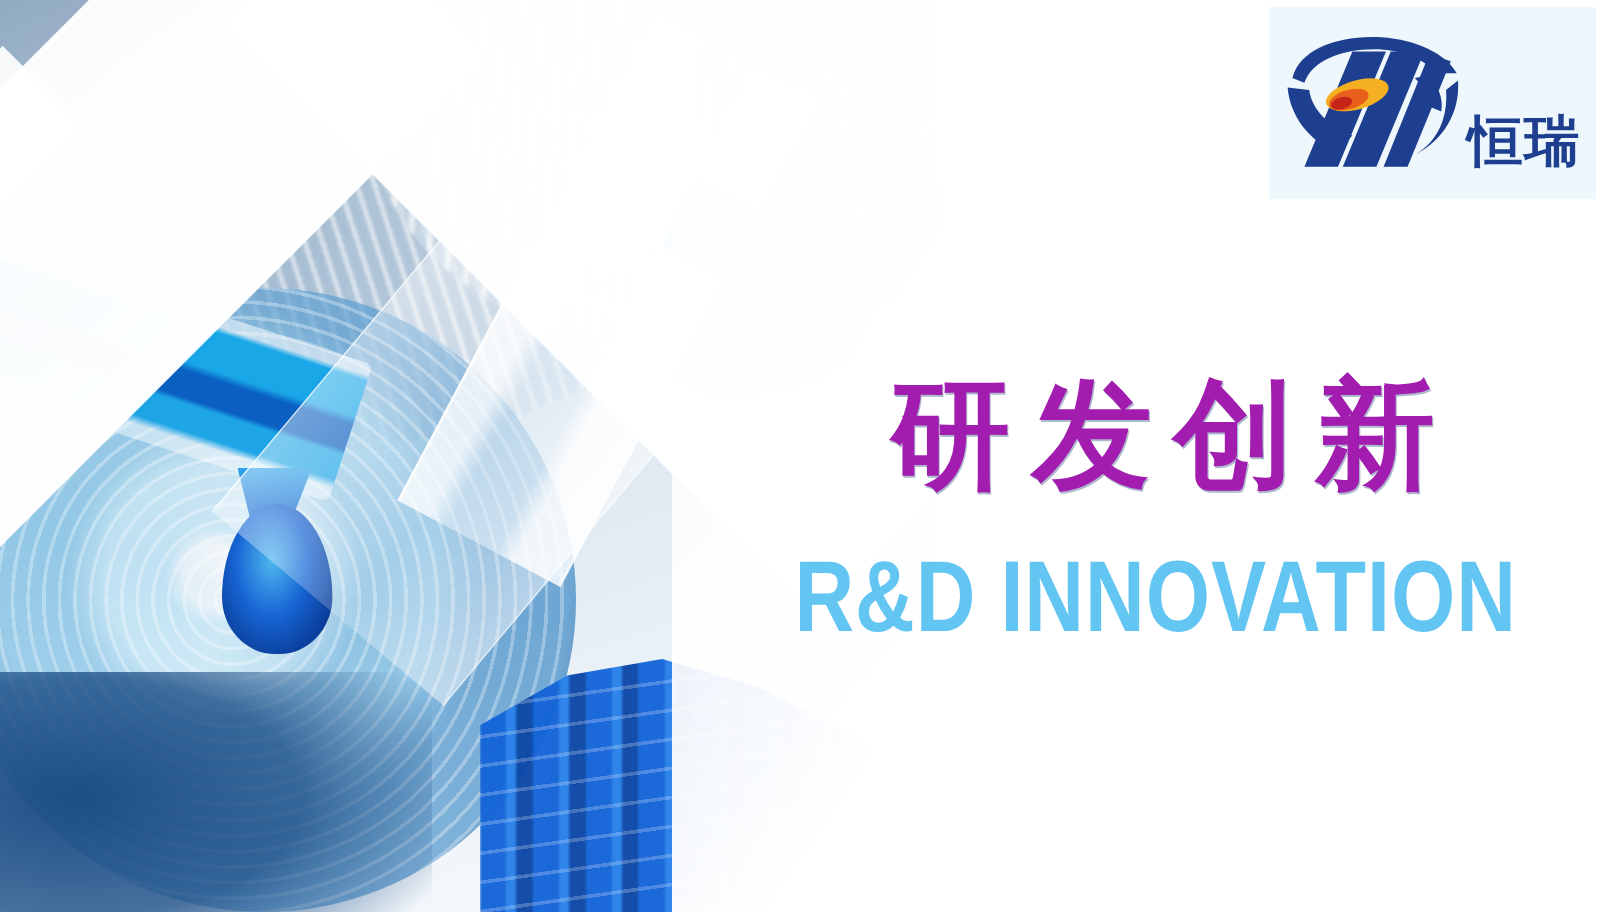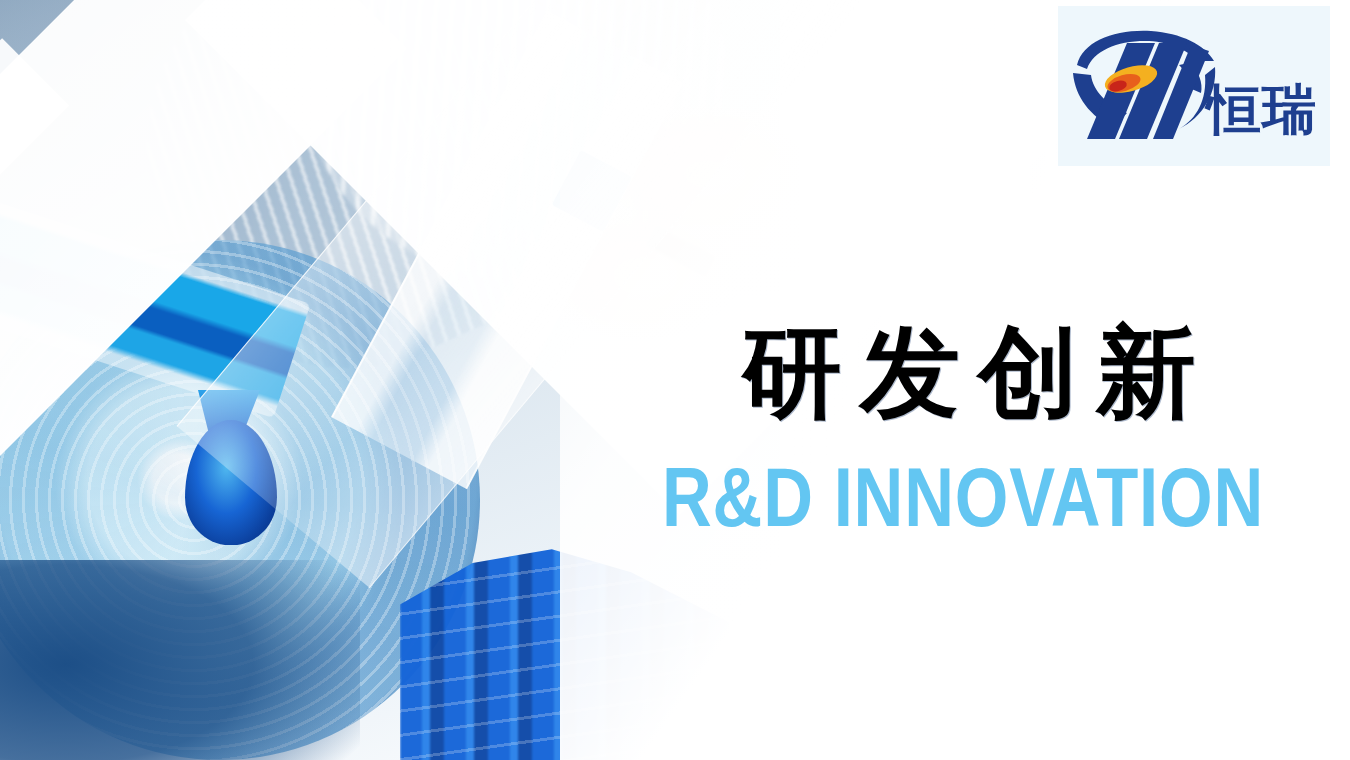--- a/index.html
+++ b/index.html
@@ -213,24 +213,24 @@
   }
   .wedge-bottom{
     position:absolute;left:600px;top:430px;width:820px;height:420px;
     background:#ffffff;
     clip-path:polygon(0 100%, 100% 0, 100% 100%);
   }
 
   
   .title-cn{
     position:absolute;left:742px;top:322px;
-    font-family:Liberation Sans, sans-serif;
+    font-family:Liberation Mono, monospace;
     font-size:100px;font-weight:bold;
     letter-spacing:18px;
-    color:#000000;
+    color:#a21caf;
     line-height:1;
     white-space:nowrap;
     text-shadow:1px 1px 0 rgba(20,55,110,.35);
   }
   .title-en{
     position:absolute;left:662px;top:455px;
     font-family:"Liberation Sans",sans-serif;
     font-size:84px;font-weight:bold;
     color:#63c6f2;
     line-height:1;
@@ -243,22 +243,22 @@
   
   .logo-box{
     position:absolute;left:1058px;top:6px;width:272px;height:160px;
     background:#eef7fc;
     display:flex;align-items:center;justify-content:center;
   }
   .logo-inner{position:relative;width:250px;height:130px;}
   .logo-mark{position:absolute;left:0;top:6px;width:150px;height:118px;}
   .logo-cn{
     position:absolute;right:2px;bottom:10px;
-    font-family:Liberation Mono, monospace;
-    font-size:54px;font-weight:bold;color:#1e3f8f;
+    font-family:Liberation Serif, serif;
+    font-size:46px;font-weight:bold;color:#1e3f8f;
     letter-spacing:1px;line-height:1;
   }
 </style>
 </head>
 <body>
 
 <div id="banner">
 
   <div class="mosaic"></div>
   <div class="mosaic-dense"></div>

